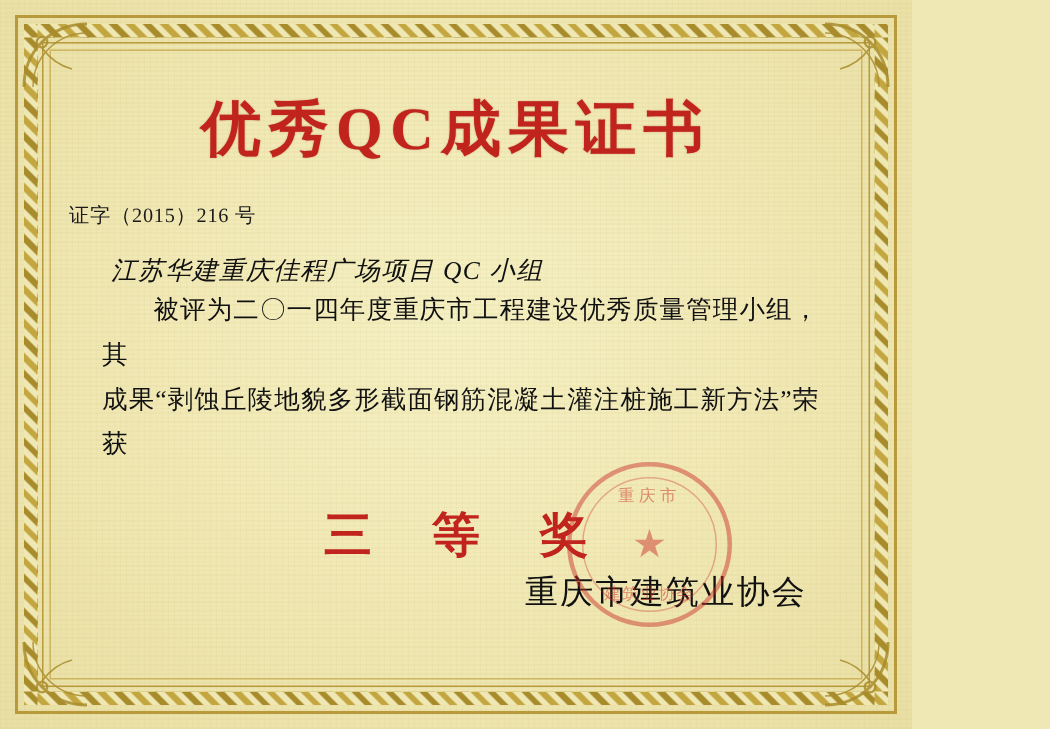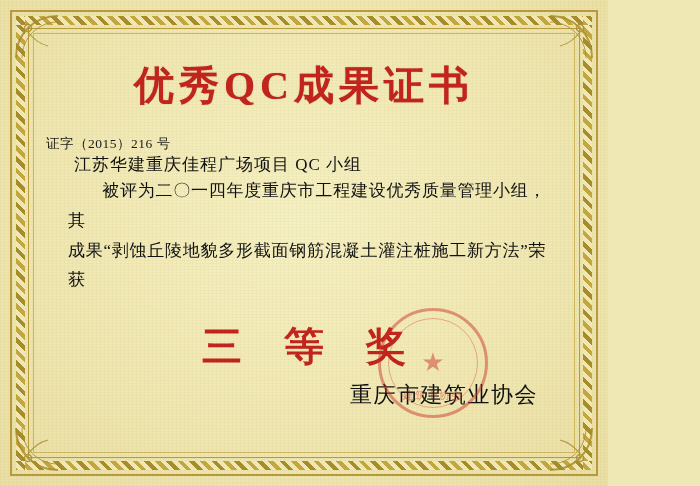--- a/index.html
+++ b/index.html
@@ -114,40 +114,42 @@
   .serial {
     margin-top: 22px;
     text-align: left;
     padding-right: 26px;
     font-size: 13.5px;
     color: #1a1a1a;
     letter-spacing: 0.5px;
   }
 
   .recipient {
+    margin-top: 16px;
     padding-left: 28px;
     font-size: 17px;
     color: #111;
     letter-spacing: 1px;
+    font-style: italic;
   }
 
   .body-text {
     padding: 0 16px 0 22px;
     font-size: 17px;
     line-height: 1.75;
     color: #111;
     text-align: justify;
     letter-spacing: 0.5px;
   }
   .body-text .indent { display: inline-block; width: 34px; }
 
   .award {
     margin-top: 24px;
     text-align: center;
-    font-size: 40px;
+    font-size: 32px;
     font-weight: bold;
     letter-spacing: 16px;
     text-indent: 16px;
     color: #c0241c;
   }
 
   .signature {
     position: absolute;
     right: 24px;
     bottom: 30px;
@@ -249,18 +251,19 @@
       <span>成果“剥蚀丘陵地貌多形截面钢筋混凝土灌注桩施工新方法”荣获</span>
     </div>
 
     <div class="award">三 等 奖</div>
 
     <div class="signature">
       <div>重庆市建筑业协会</div>
     </div>
 
     <div class="seal">
+      <div class="seal-text-top">重庆市</div>
       <div class="seal-star">★</div>
       <div class="seal-text-bottom">建筑业协会</div>
     </div>
 
   </div>
 </div>
 
 </body></html>

